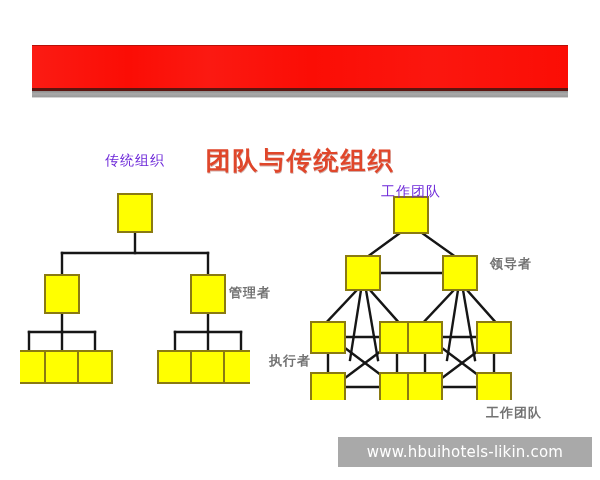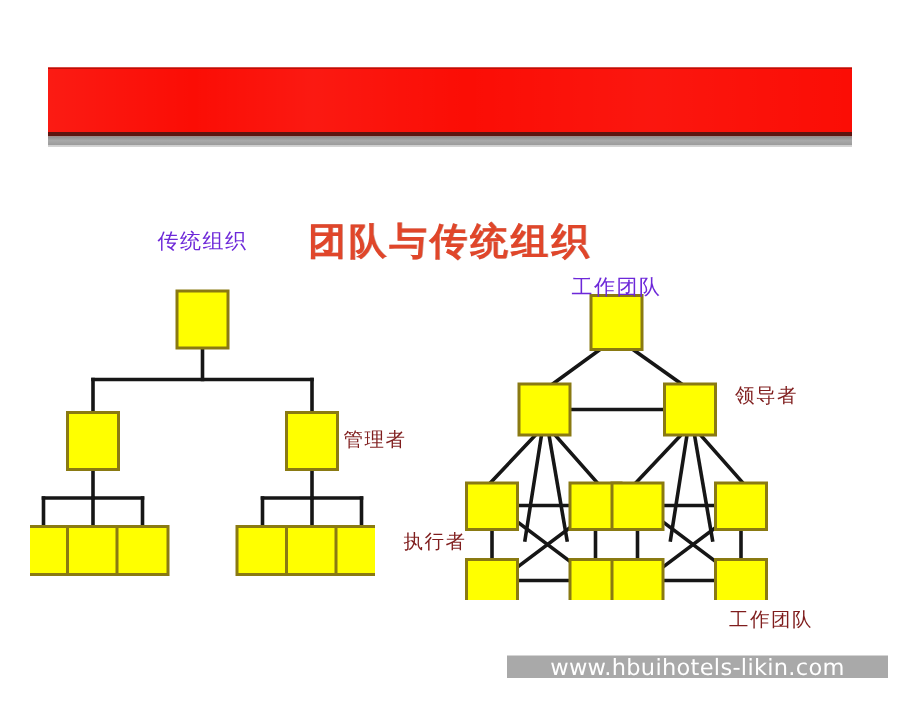--- a/index.html
+++ b/index.html
@@ -117,24 +117,25 @@
     white-space: nowrap;
     z-index: 20;
   }
   .heading-left  { left: 105px; top: 152px; }
   .heading-right { left: 381px; top: 155px; margin-top: 28px; }
 
   
   .annot {
     position: absolute;
     font-size: 13px;
-    color: #7f1d1d;
+    color: #737373;
     letter-spacing: 1px;
     white-space: nowrap;
     z-index: 20;
+    font-weight: bold;
   }
   .annot-manager   { left: 229px; top: 284px; }
   .annot-executor  { left: 269px; top: 352px; }
   .annot-leader    { left: 490px; top: 255px; }
   .annot-member    { left: 486px; top: 404px; }
 
   
   .diagram-svg {
     position: absolute;
     z-index: 15;
@@ -153,21 +154,21 @@
     stroke: #8a7a12;
     stroke-width: 2;
   }
 
   
   .watermark {
     position: absolute;
     left: 338px;
     top: 437px;
     width: 254px;
-    height: 15px;
+    height: 30px;
     background: #a9a9a9;
     color: #ffffff;
     font-size: 15px;
     letter-spacing: 0.2px;
     display: flex;
     align-items: center;
     justify-content: center;
     z-index: 40;
     white-space: nowrap;
   }

